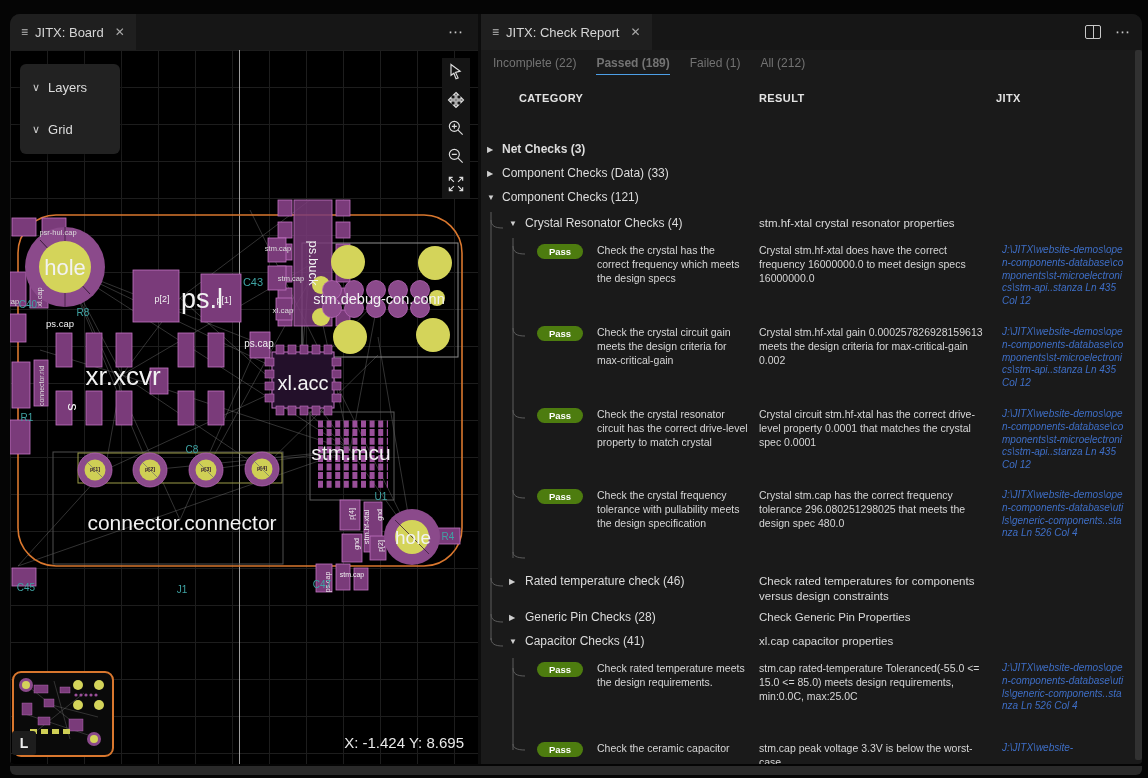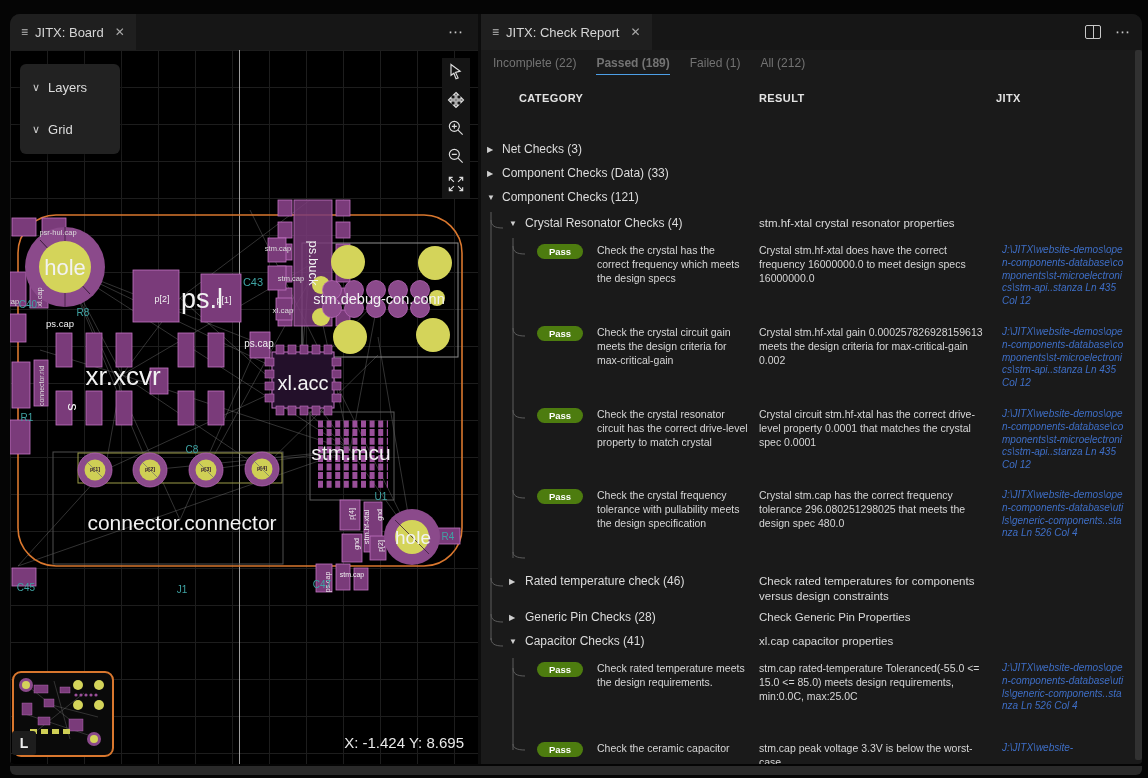--- a/index.html
+++ b/index.html
@@ -444,21 +444,21 @@
         <svg class="guides" width="660" height="714">
           <g fill="none" stroke="#5c5c5c" stroke-width="1">
             <path d="M10 162 V590 M10 170 C10 176 14 178 22 178 M10 528 C10 534 14 536 22 536 M10 564 C10 570 14 572 22 572 M10 588 C10 594 14 596 22 596"></path>
             <path d="M32 188 V508 M32 196 C32 202 36 204 44 204 M32 278 C32 284 36 286 44 286 M32 360 C32 366 36 368 44 368 M32 440 C32 446 36 448 44 448 M32 502 C32 506 36 508 44 508"></path>
             <path d="M32 608 V700 M32 618 C32 624 36 626 44 626 M32 694 C32 698 36 700 44 700"></path>
           </g>
         </svg>
 
         <div class="trow" style="top:92px;">
           <span class="arrow" style="left:6px;">▶</span>
-          <span class="tlabel" style="left:21px;">Net Checks (3)</span>
+          <span class="tlabel" style="left:21px;font-weight:bold;">Net Checks (3)</span>
         </div>
         <div class="trow" style="top:116px;">
           <span class="arrow" style="left:6px;">▶</span>
           <span class="tlabel" style="left:21px;">Component Checks (Data) (33)</span>
         </div>
         <div class="trow" style="top:140px;">
           <span class="arrow" style="left:6px;">▼</span>
           <span class="tlabel" style="left:21px;">Component Checks (121)</span>
         </div>
 

